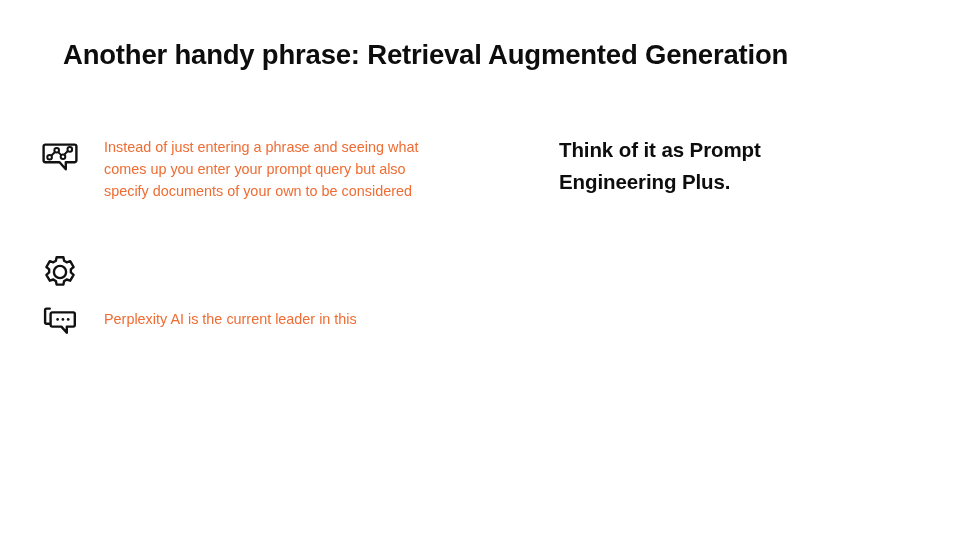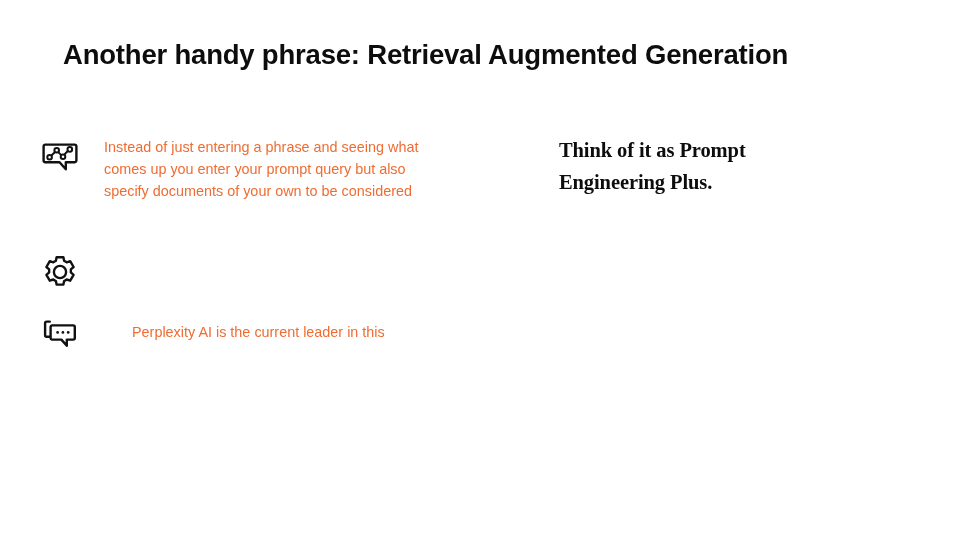--- a/index.html
+++ b/index.html
@@ -52,33 +52,32 @@
     left: 38px;
     top: 0;
     width: 440px;
   }
 
   .col-right {
     position: absolute;
     left: 559px;
     top: 8px;
     width: 330px;
-    font-family: Liberation Serif, serif;
   }
 
   
   .bullet-row {
     position: absolute;
     left: 0;
     display: flex;
     align-items: flex-start;
   }
   .bullet-row.r0 { top: 8px; }
   .bullet-row.r1 { top: 124px; }
-  .bullet-row.r2 { top: 184px; gap: 28px; }
+  .bullet-row.r2 { top: 171px; }
 
   .bullet-icon {
     flex: 0 0 auto;
     width: 44px;
     height: 44px;
     display: flex;
     align-items: center;
     justify-content: center;
     margin-right: 22px;
   }

